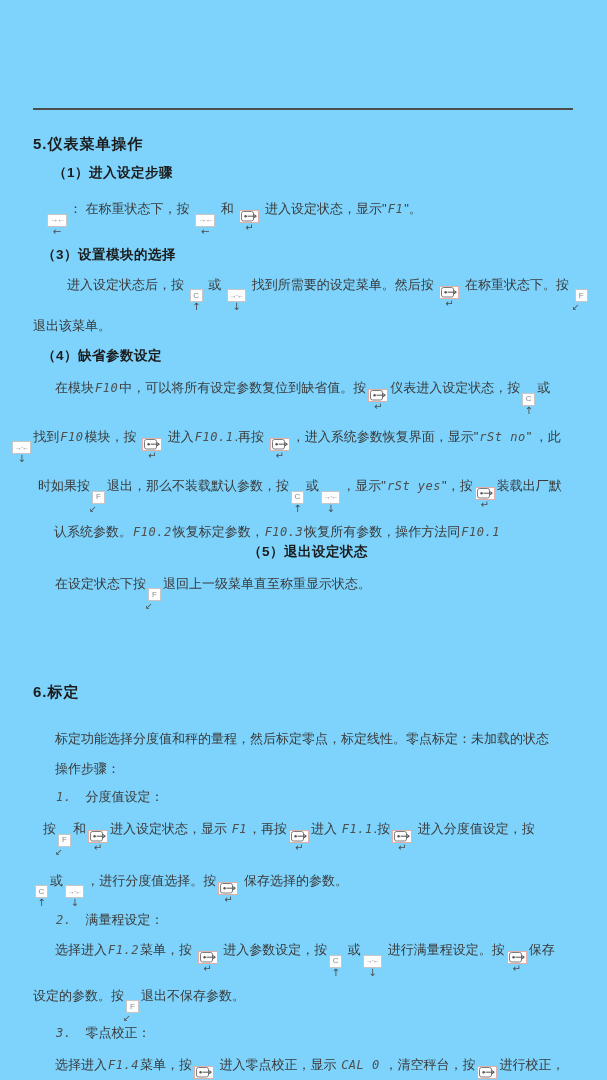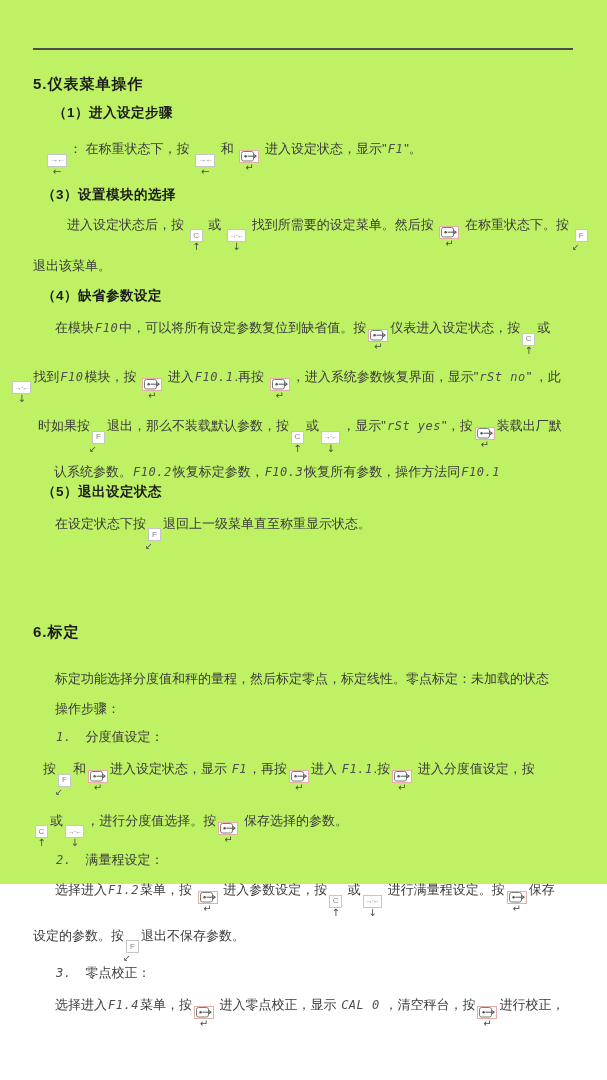--- a/index.html
+++ b/index.html
@@ -5,23 +5,23 @@
   html,body{margin:0;padding:0;}
   body{
     width:607px;height:1080px;
     background:#ffffff;
     font-family:"Liberation Sans",sans-serif;
     color:#3a3a3a;
     overflow:hidden;
   }
   .page{
     box-sizing:border-box;
-    width:607px;height:884px;
-    padding:48px 33px 0 33px;
-    background:#bef264;
+    width:607px;height:1080px;
+    padding:108px 33px 0 33px;
+    background:#7dd3fc;
     position:relative;
   }
   .rule{height:2px;background:#4c4c4c;margin-right:1px;}
   .blk{white-space:nowrap;}
   .h1{font-size:15px;font-weight:bold;color:#1b1b1b;line-height:20px;letter-spacing:1px;}
   .h2{font-size:13.5px;font-weight:bold;color:#1b1b1b;line-height:18px;letter-spacing:0.5px;}
   .line{font-size:13px;line-height:18px;}
   .iline{font-size:13px;line-height:30px;}
   .step{font-size:13px;line-height:18px;}
   .seg{
@@ -153,21 +153,21 @@
             <svg width="16" height="11" viewBox="0 0 16 11">
               <rect x="0.5" y="0.5" width="12" height="9.5" rx="2" fill="none" stroke="#7d7d7d"></rect>
               <circle cx="4.6" cy="5.2" r="1.2" fill="#565656"></circle>
               <path d="M6.5 5.2 H15" stroke="#565656" fill="none"></path>
               <path d="M12.4 3.2 L15.4 5.2 L12.4 7.2" stroke="#565656" fill="none"></path>
             </svg>
           </span>
           <span class="kbelow">↵</span>
         </span><span>装载出厂默</span></div>
       <div class="blk line" style="margin-top: 8px; margin-left: 21px;"><span>认系统参数。</span><span class="seg">F10.2</span><span>恢复标定参数，</span><span class="seg">F10.3</span><span>恢复所有参数，操作方法同</span><span class="seg">F10.1</span></div>
-      <div class="blk h2" style="margin-top: 2px; margin-left: 9px;"><span>（5）退出设定状态</span></div>
+      <div class="blk h2" style="margin-top: 2px; margin-left: 9px; text-align: center;"><span>（5）退出设定状态</span></div>
       <div class="blk iline" style="margin-top: 8px; margin-left: 22px;"><span>在设定状态下按</span><span class="key key-func">
           <span class="kbox">F</span>
           <span class="kbelow">↙</span>
         </span><span>退回上一级菜单直至称重显示状态。</span></div>
       <div class="blk h1" style="margin-top: 70px;"><span>6.标定</span></div>
       <div class="blk line" style="margin-top: 28px; margin-left: 22px;"><span>标定功能选择分度值和秤的量程，然后标定零点，标定线性。零点标定：未加载的状态</span></div>
       <div class="blk line" style="margin-top: 12px; margin-left: 22px;"><span>操作步骤：</span></div>
       <div class="blk step" style="margin-top: 10px; margin-left: 22px;"><span class="seg">1.</span><span>　分度值设定：</span></div>
       <div class="blk iline" style="margin-top: 8px; margin-left: 10px;"><span>按</span><span class="key key-func">
           <span class="kbox">F</span>

